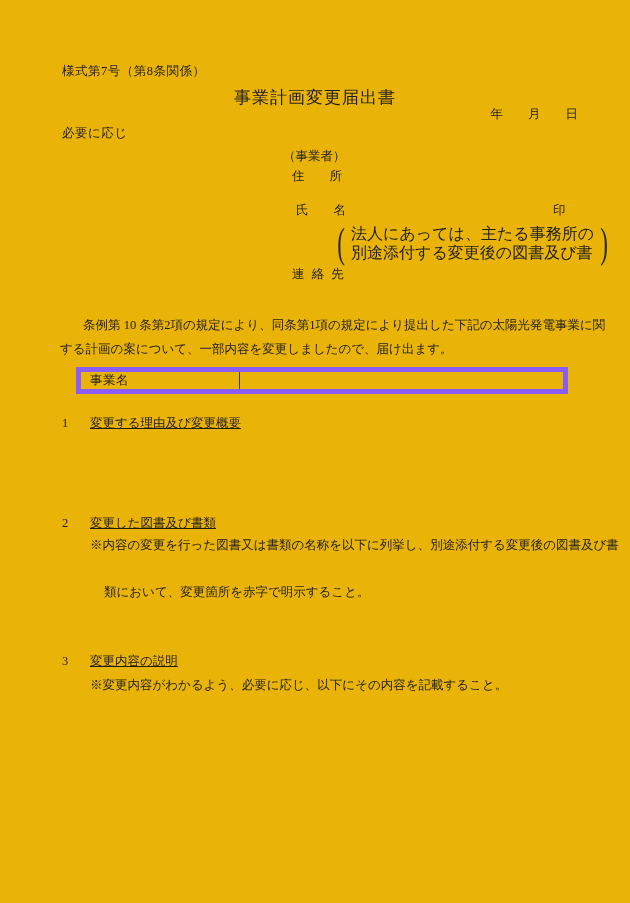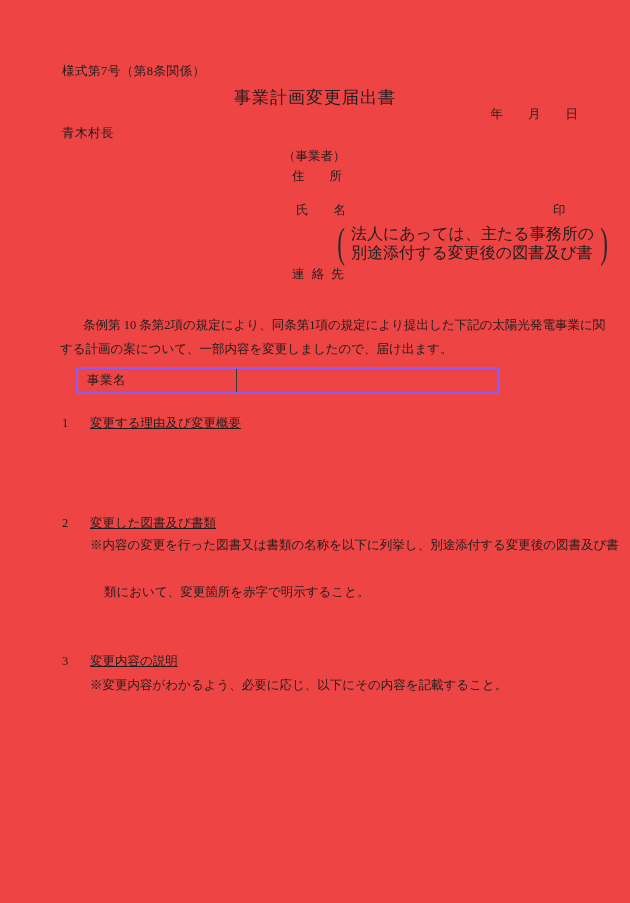--- a/index.html
+++ b/index.html
@@ -5,21 +5,21 @@
   html, body {
     margin: 0;
     padding: 0;
     background: #fbfbfb;
   }
   .page {
     position: relative;
     width: 630px;
     height: 903px;
     margin: 0 auto;
-    background: #ef4444;
+    background: #eab308;
     color: #1e1e1e;
     font-family: "Liberation Serif", "DejaVu Serif", serif;
     font-size: 12.5px;
     overflow: hidden;
   }
   .abs { position: absolute; white-space: nowrap; }
 
   .form-number   { left: 62px;  top: 63px; letter-spacing: 0.5px; }
   .doc-title     { left: 0; width: 630px; top: 86px; text-align: center;
                    font-size: 17px; letter-spacing: 1px; }
@@ -51,22 +51,22 @@
   }
 
   .contact-row { left: 292px; top: 266px; letter-spacing: 2px; }
 
   .body-par { left: 60px; top: 313px; width: 524px; line-height: 24px; }
   .body-par .line1 { padding-left: 23px; white-space: nowrap; }
   .body-par .line2 { white-space: nowrap; }
 
   .project-table {
     left: 76px; top: 367px;
-    width: 424px; height: 27px;
-    border: 2px solid #8b5cf6;
+    width: 492px; height: 27px;
+    border: 5px solid #8b5cf6;
     display: flex;
     box-sizing: border-box;
   }
   .project-table .cell-label {
     width: 159px;
     border-right: 1px solid #3a3a3a;
     box-sizing: border-box;
     display: flex;
     align-items: center;
     padding-left: 9px;
@@ -84,21 +84,21 @@
 <body>
 
 <div class="page">
 
   <div class="abs form-number">様式第7号（第8条関係）</div>
 
   <div class="abs doc-title">事業計画変更届出書</div>
 
   <div class="abs date-line">年　　月　　日</div>
 
-  <div class="abs addressee">青木村長</div>
+  <div class="abs addressee">必要に応じ</div>
 
   <div class="abs applicant-label">（事業者）</div>
 
   <div class="abs address-row">住　　所</div>
 
   <div class="abs name-row">氏　　名</div>
 
   <div class="abs seal">印</div>
 
   <div class="abs corp-note">

